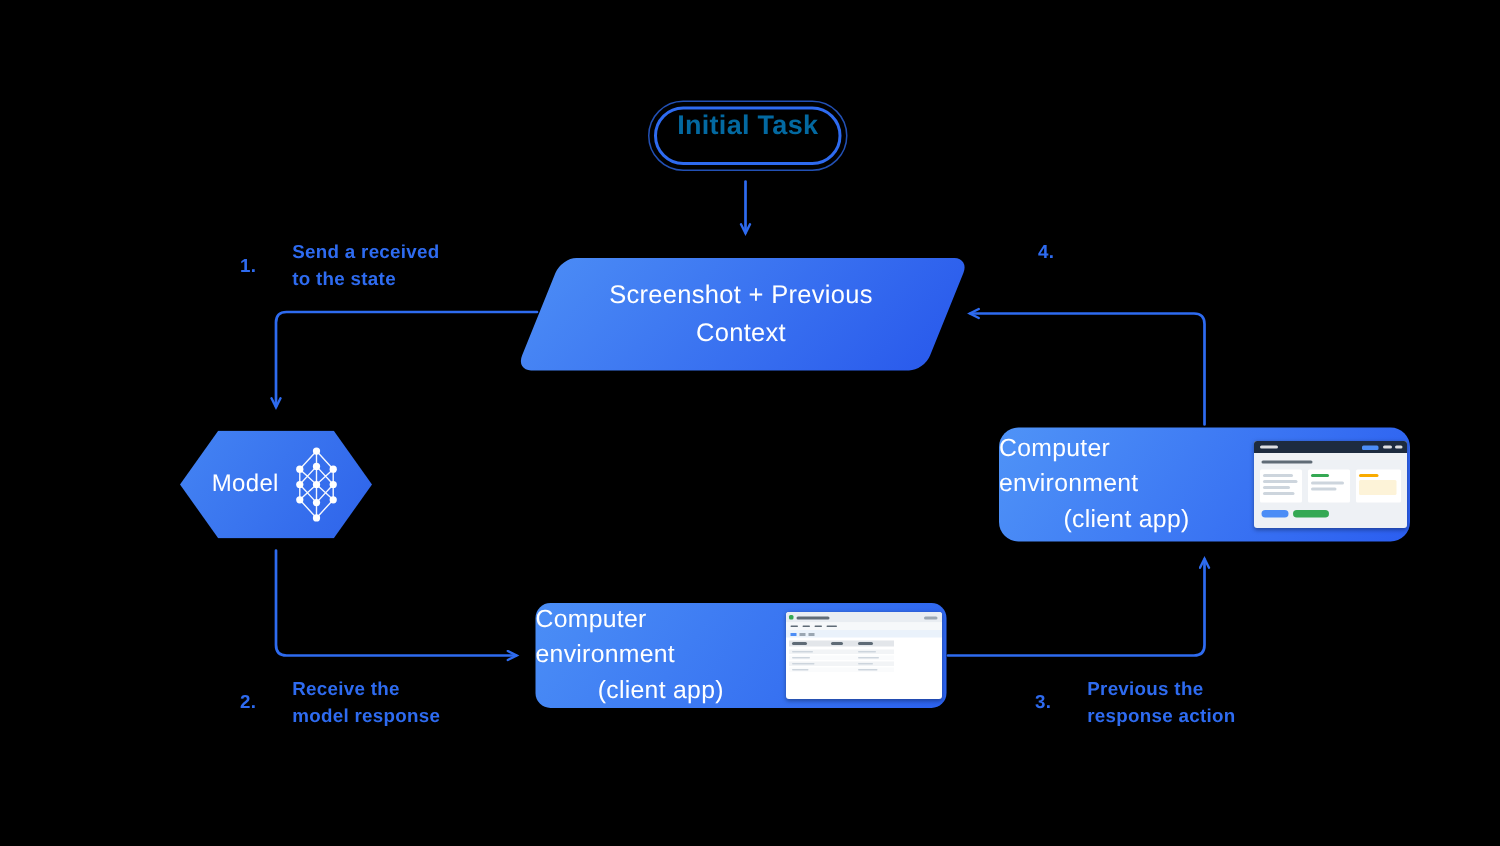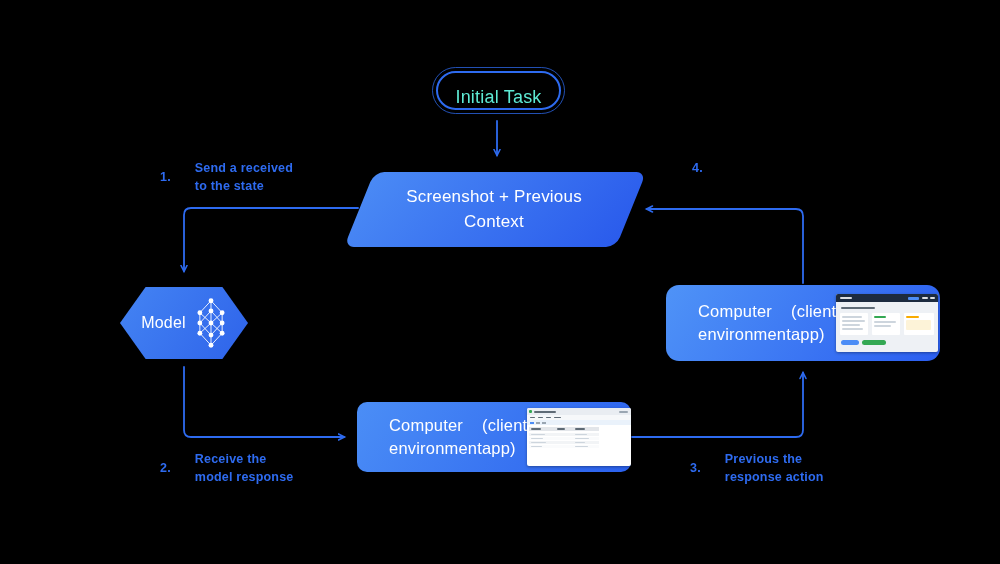--- a/index.html
+++ b/index.html
@@ -10,22 +10,22 @@
   .abs{position:absolute;}
 
   
   #connectors{position:absolute;left:0;top:0;width:1000px;height:564px;pointer-events:none;}
 
   
   .pill{
     left:436px;top:71px;width:121px;height:35px;
     border:2px solid #2e6bf0;border-radius:22px;
     outline:1px solid rgba(46,107,240,.75);outline-offset:3px;
-    display:flex;align-items:flex-end;justify-content:center;
-    color:#5eead4;font-size:18px;font-weight:400;letter-spacing:.2px;
+    display:flex;align-items:flex-start;justify-content:center;
+    color:#0369a1;font-size:18px;font-weight:700;letter-spacing:.2px;
   }
 
   
   .para{
     left:344px;top:172px;width:272px;height:75px;
     transform:skewX(-22deg);transform-origin:left bottom;
     border-radius:10px;
     background:linear-gradient(118deg,#4a8af5 0%,#2a5bec 100%);
   }
   .para .unskew{
@@ -43,22 +43,22 @@
     color:#fff;font-size:16px;letter-spacing:.2px;
   }
 
   
   .envbox{
     border-radius:13px;display:flex;align-items:center;
     background:linear-gradient(125deg,#4f93f7 0%,#2b5ef0 100%);
     color:#fff;
   }
   .envbox .envtext{
-    flex:1;display:flex;flex-direction:row;align-items:center;justify-content:center;
-    font-size:16.5px;line-height:1.4;letter-spacing:.2px;margin-left:32px;
+    flex:1;display:flex;flex-direction:column;align-items:center;justify-content:center;
+    font-size:16.5px;line-height:1.4;letter-spacing:.2px;
   }
   #env-right{left:666px;top:285px;width:274px;height:76px;}
   #env-bottom{left:357px;top:402px;width:274px;height:70px;border-radius:10px;
     background:linear-gradient(125deg,#4b8ef6 0%,#2b61ee 100%);}
 
   
   .step{
     display:flex;align-items:center;gap:24px;
     color:#2e6bf0;font-size:12.5px;font-weight:600;line-height:1.45;letter-spacing:.2px;
   }

